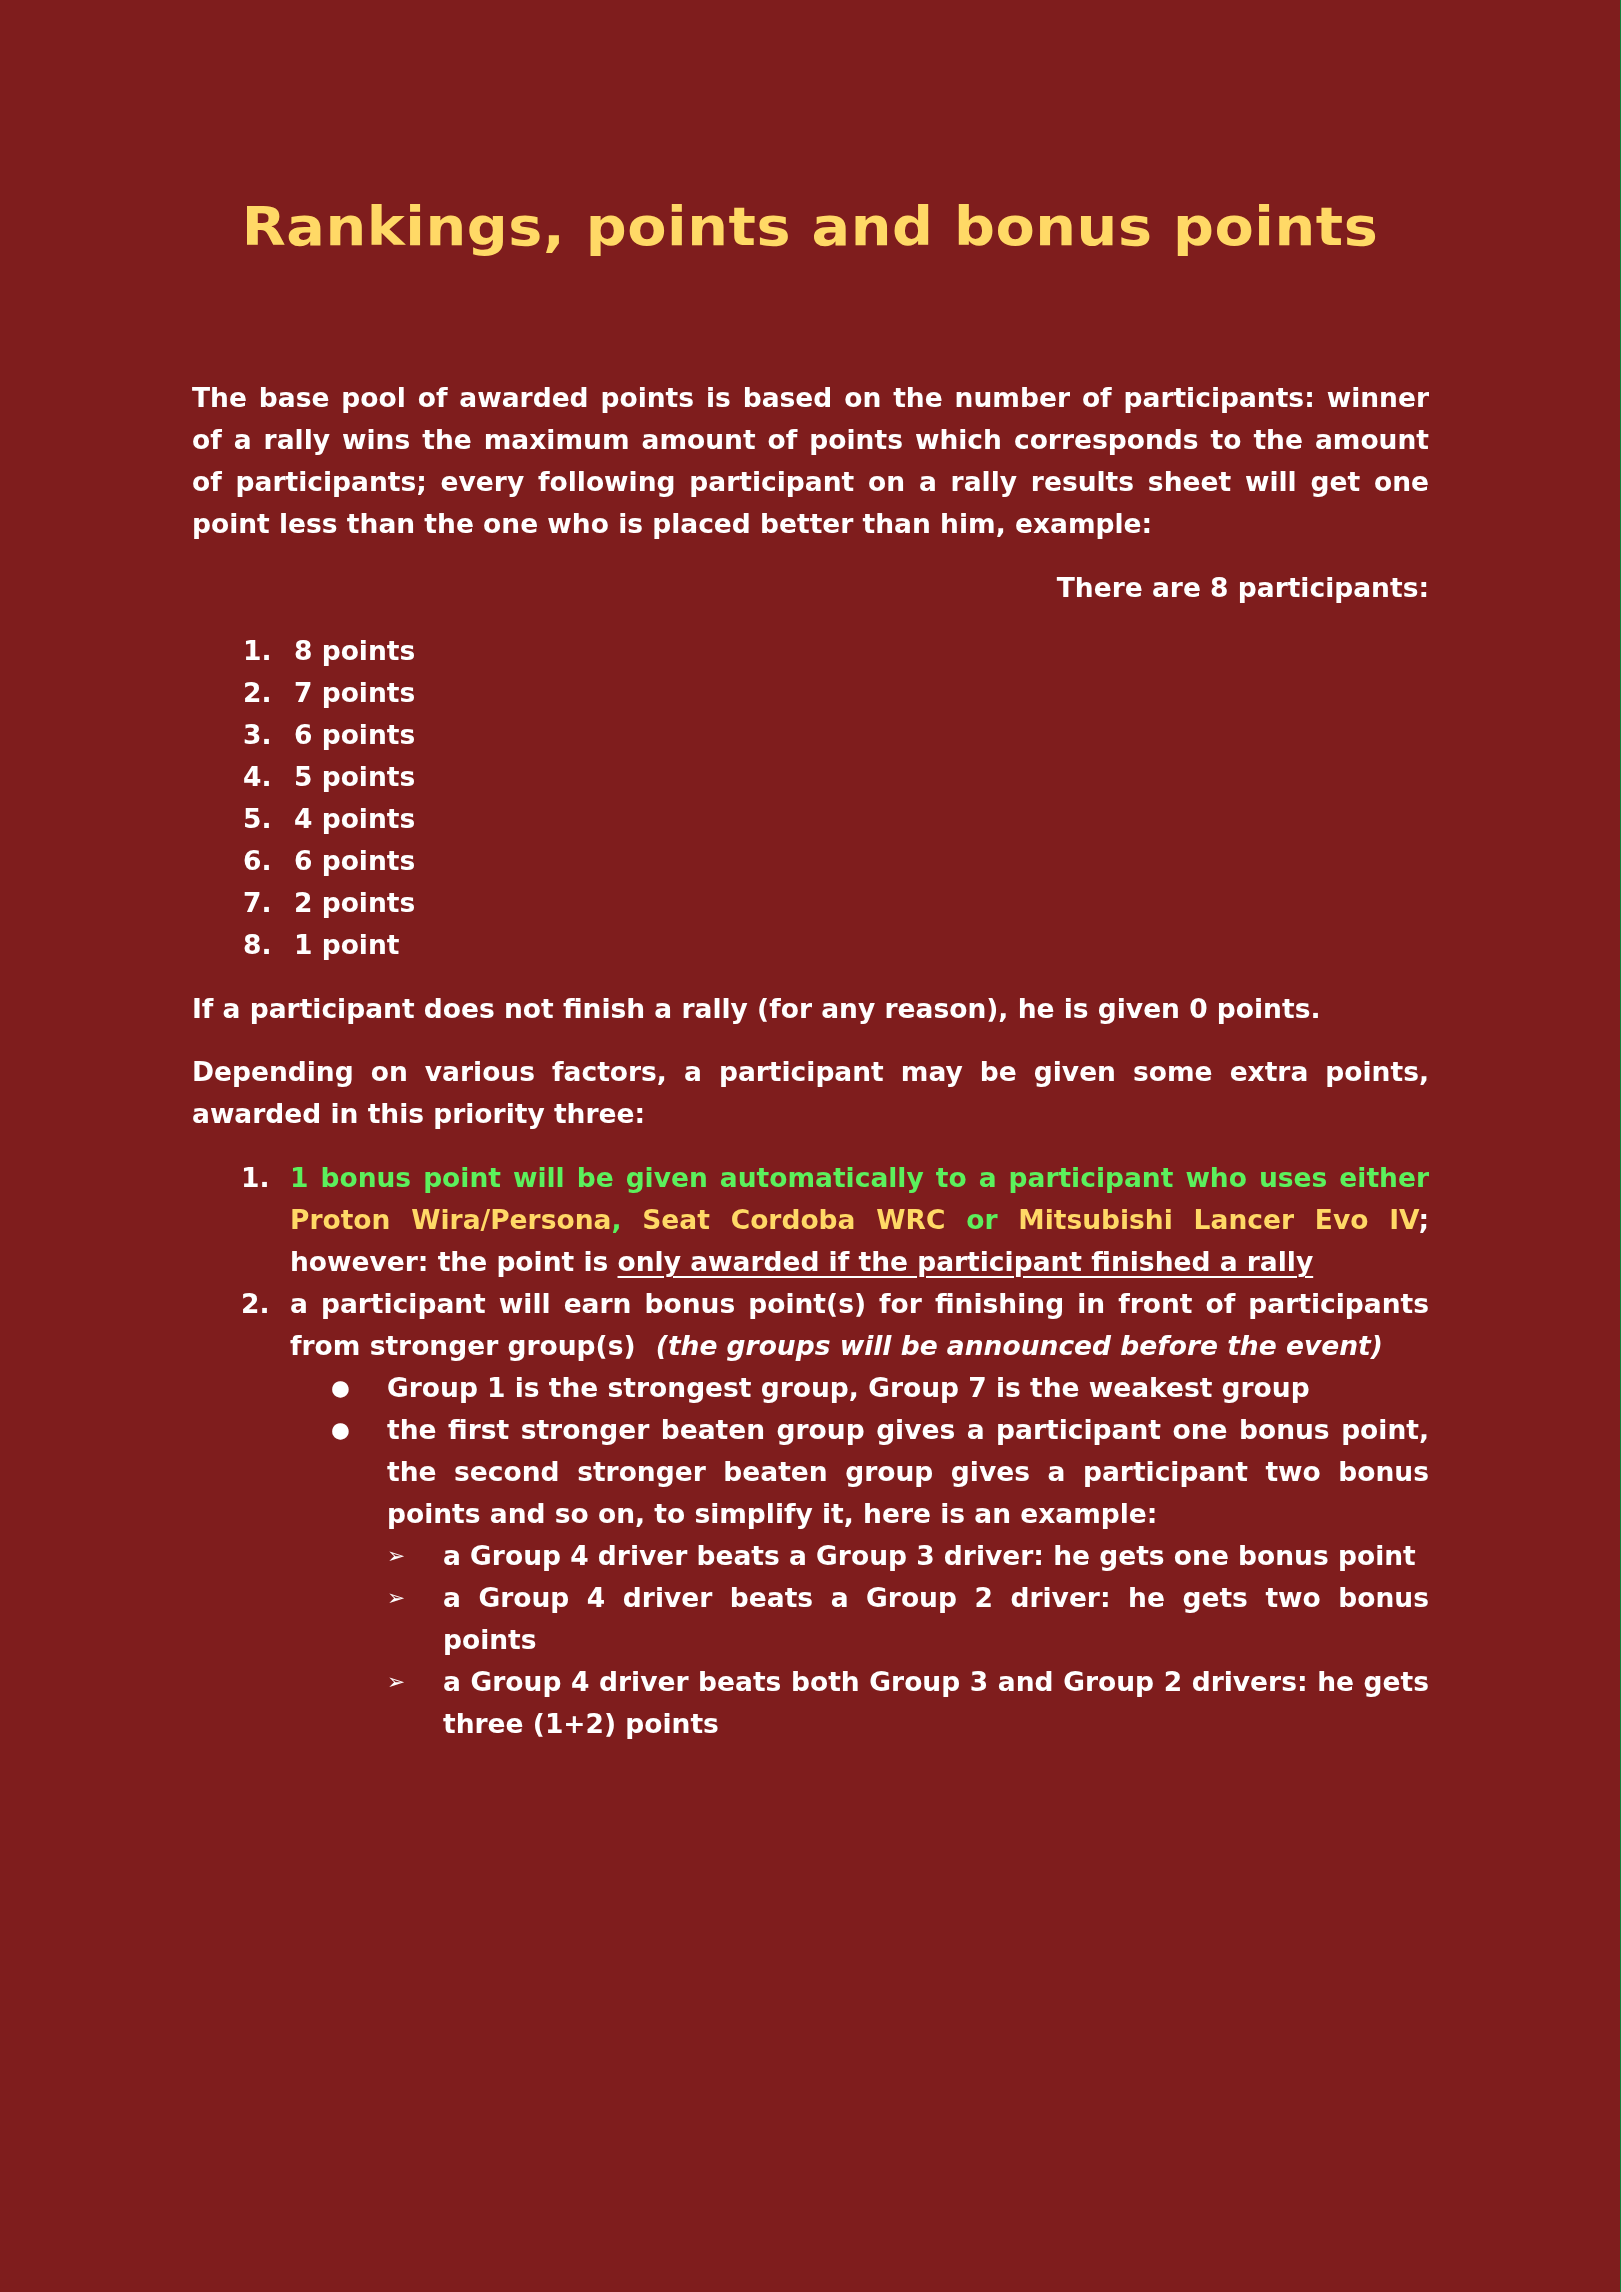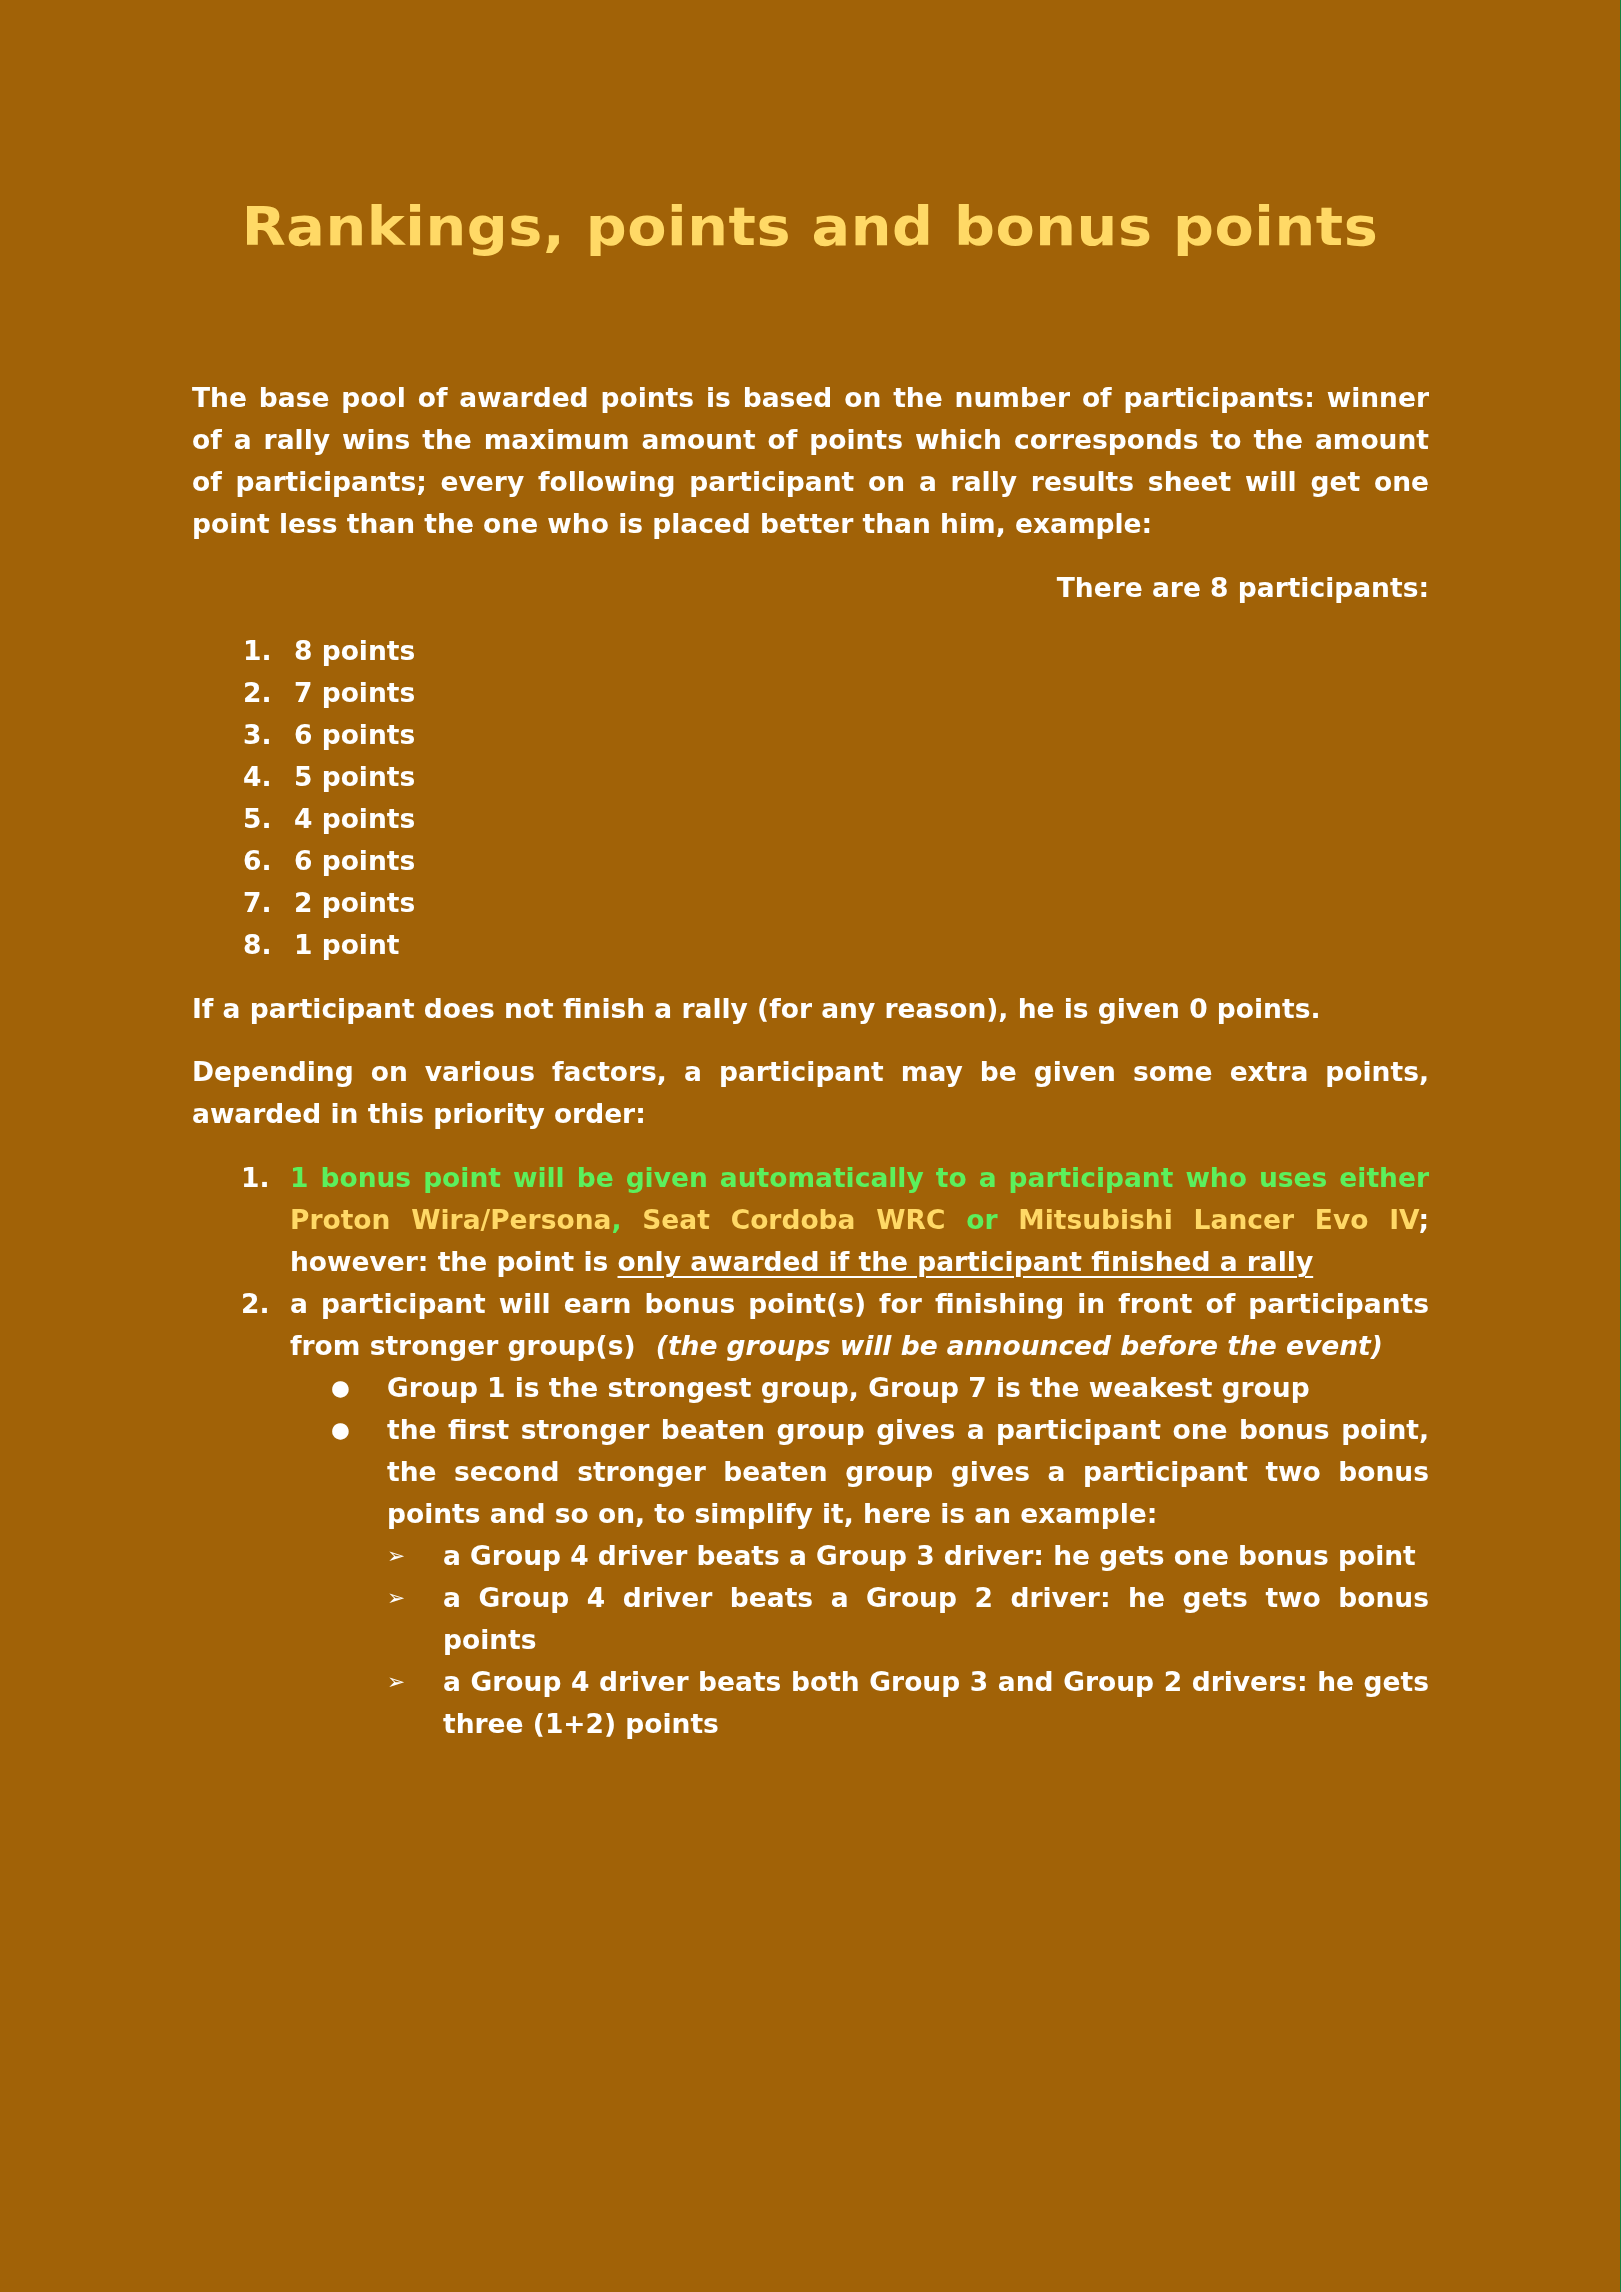--- a/index.html
+++ b/index.html
@@ -2,21 +2,21 @@
 <html style="--green: #5CF05C; --yellow: #FFD966;"><head>
 <meta charset="utf-8">
 <style>
   html, body { margin: 0; padding: 0; background: #000; }
   body {
     width: 1621px; height: 2293px; position: relative; overflow: hidden;
     font-family: "DejaVu Sans", sans-serif; color: #ffffff;
   }
   .page {
     position: absolute; left: 0; top: 0; width: 1620px; height: 2292px;
-    background: #a16207; border-right: 1px solid #15803d; border-bottom: 1px solid #3a3a3a;
+    background: #7f1d1d; border-right: 1px solid #15803d; border-bottom: 1px solid #3a3a3a;
   }
   .title {
     position: absolute; left: 0; right: 0; top: 196px; text-align: center;
     font-size: 53px; font-weight: bold; letter-spacing: 0.5px;
     font-stretch: expanded; transform: scaleX(1.08); transform-origin: center;
   }
   .content {
     position: absolute; left: 192px; top: 377px; width: 1237px;
     font-size: 26.5px; font-weight: bold; line-height: 42px;
   }
@@ -88,21 +88,21 @@
           <span>2 points</span>
         </li>
       <li>
           <span class="num">8.</span>
           <span>1 point</span>
         </li>
     </ol>
 
     <p>If a participant does not finish a rally (for any reason), he is given 0 points.</p>
 
-    <p>Depending on various factors, a participant may be given some extra points, awarded in this priority order:</p>
+    <p>Depending on various factors, a participant may be given some extra points, awarded in this priority three:</p>
 
     <ol class="bonus">
       <li>
         <span class="num">1.</span>
         <span class="body"><span class="green">1 bonus point will be given automatically to a participant who uses either</span> <span class="yellow">Proton Wira/Persona</span><span class="green">,</span> <span class="yellow">Seat Cordoba WRC</span> <span class="green">or</span> <span class="yellow">Mitsubishi Lancer Evo IV</span><span>; however: the point is</span> <span class="u">only awarded if the participant finished a rally</span></span>
       </li>
       <li>
         <span class="num">2.</span>
         <div class="body">
           <span>a participant will earn bonus point(s) for finishing in front of participants from stronger group(s)</span> <span class="i">(the groups will be announced before the event)</span>

